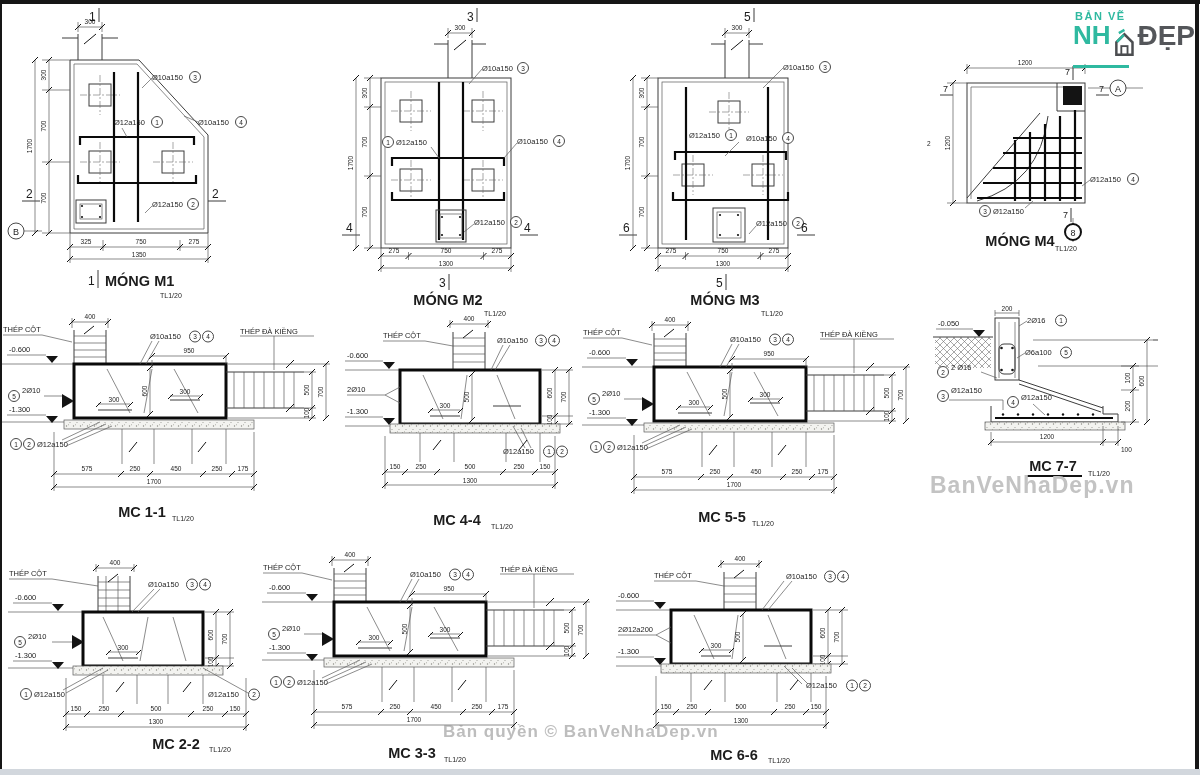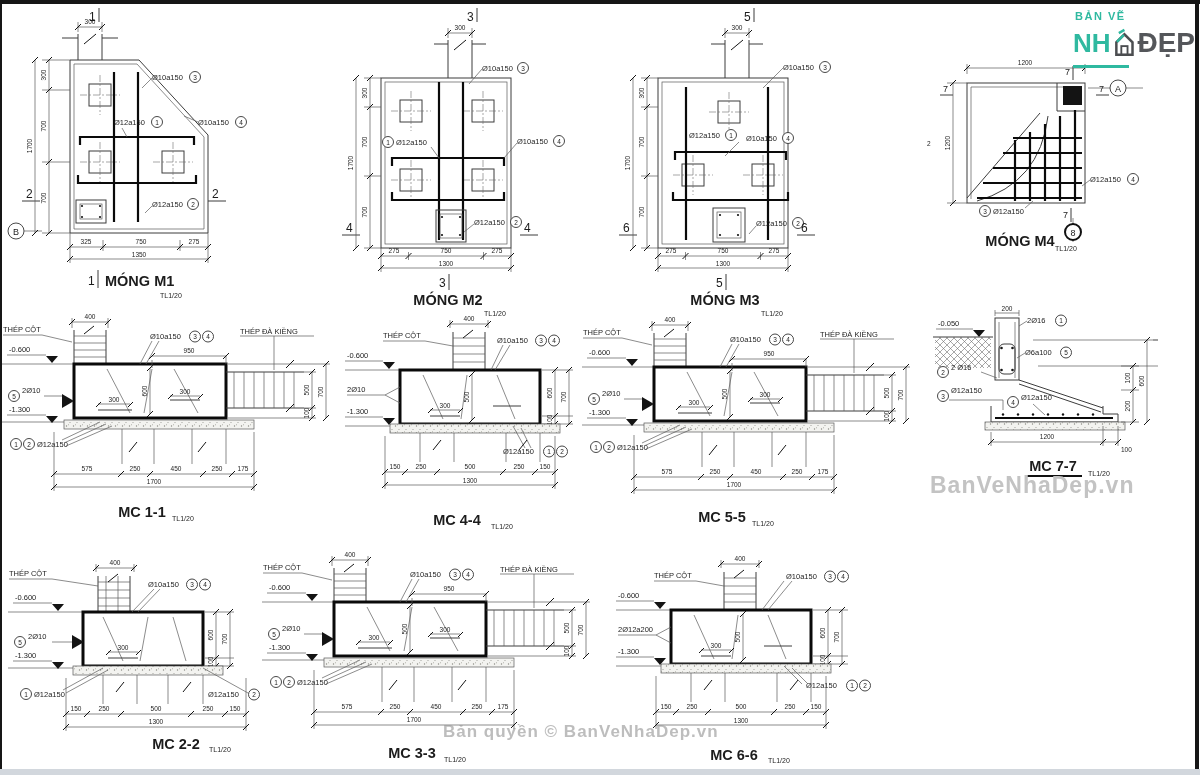--- a/index.html
+++ b/index.html
@@ -18,21 +18,21 @@
   .fil{fill:#141414;stroke:none}
   text{fill:#1c1c1c}
   .t6{font-size:6.5px}.t7{font-size:7.5px}.t8{font-size:9px}
   .t11{font-size:12px}
   .ttl{font-size:14.5px;font-weight:bold}
   .tsc{font-size:7px}
   .mid{text-anchor:middle}
   .wm{position:absolute;color:#c3c3c3;font-weight:bold;letter-spacing:1px;pointer-events:none}
   .logo{position:absolute;left:1073px;top:10px;width:122px;height:56px}
   .logo .top{font-size:11px;font-weight:bold;letter-spacing:1.5px;margin-left:2px}
-  .logo .row{display:flex;align-items:center;line-height:1}
+  .logo .row{display:flex;align-items:flex-start;line-height:1}
   .logo .nh{font-size:26px;font-weight:bold}
   .logo .dep{font-size:28px;font-weight:bold}
   .logo .ubar{height:3px;width:56px;margin-top:1px}
 </style>
 </head>
 <body>
 
 <div class="page">
 
 <svg width="0" height="0">

